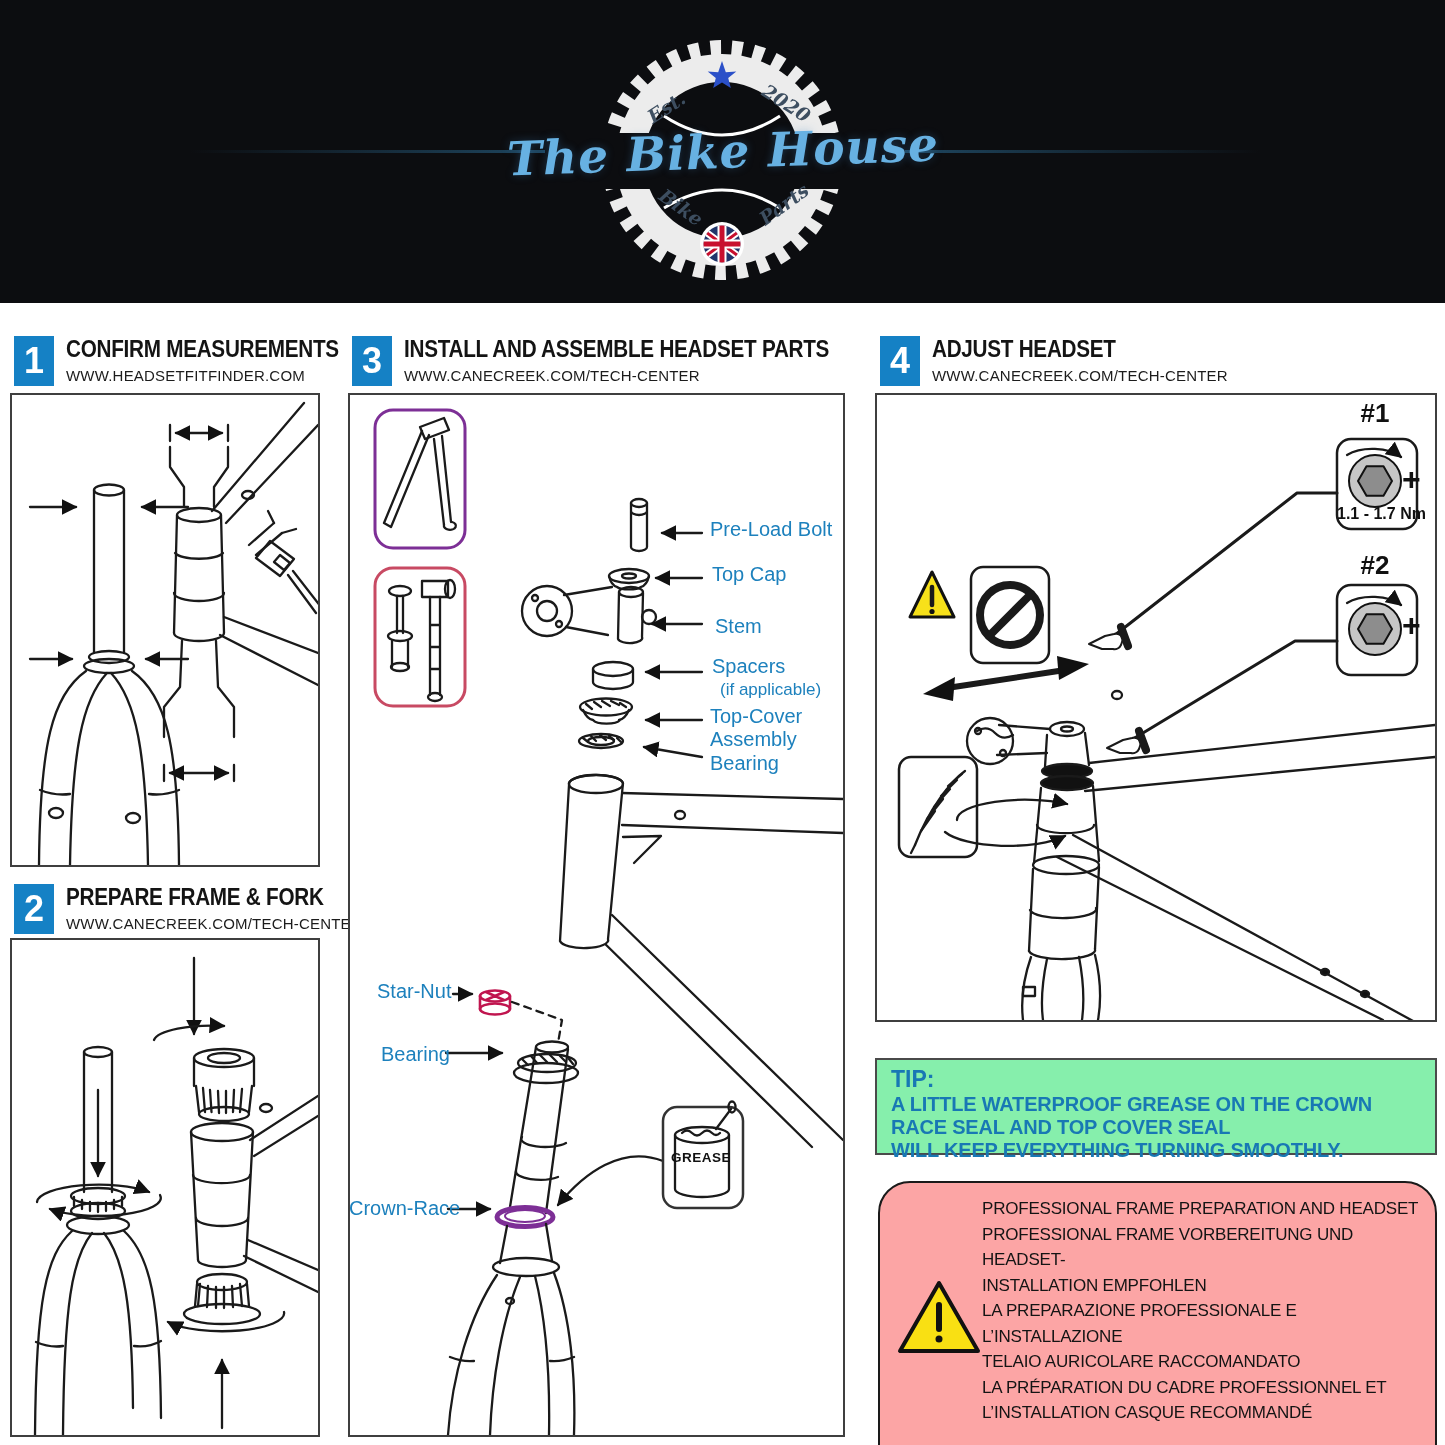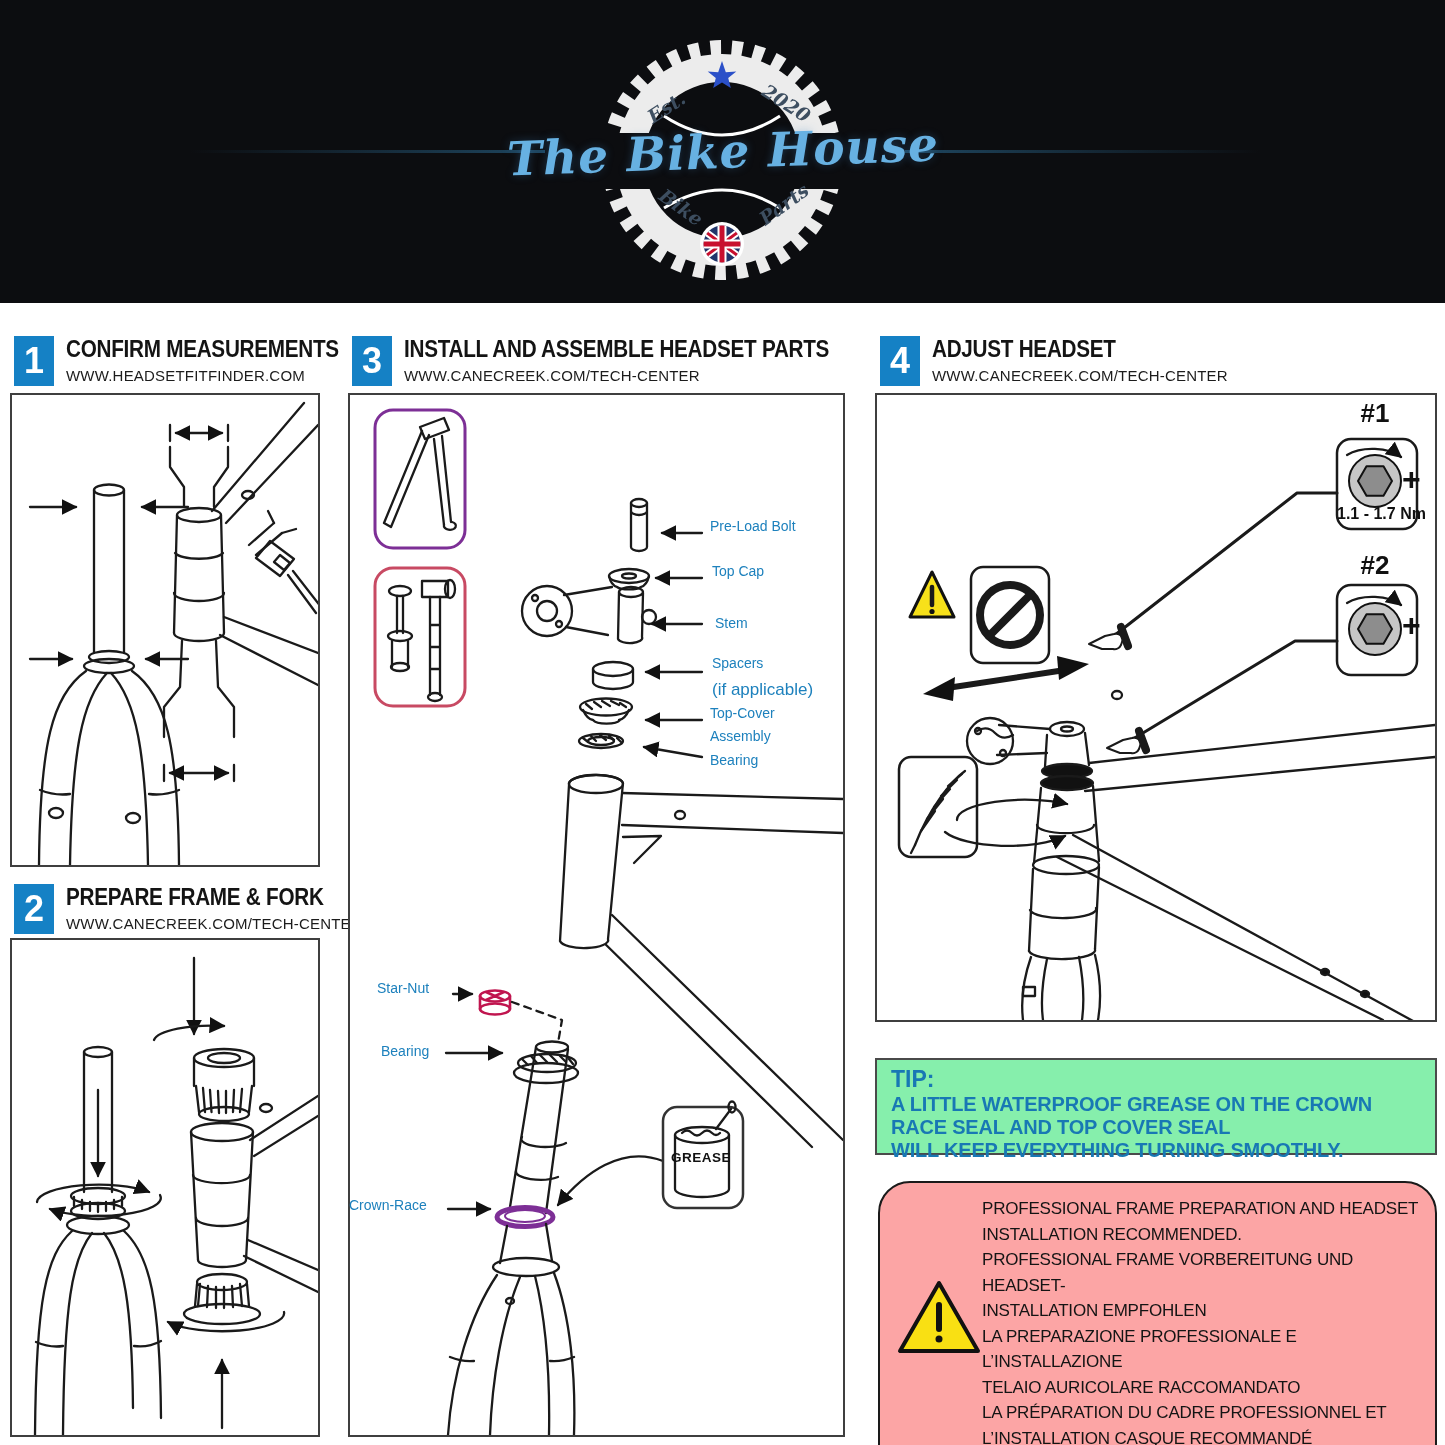--- a/index.html
+++ b/index.html
@@ -12,22 +12,22 @@
   .ringtext{font-family:"DejaVu Serif",serif;font-style:italic;font-weight:700;color:#3d4e60;font-size:19px;}
   
   .sec-head{position:absolute;display:flex;align-items:flex-start;gap:12px;}
   .badge{width:40px;height:50px;background:#1581c5;color:#fff;font-size:36px;font-weight:700;display:flex;align-items:center;justify-content:center;line-height:1;}
   .sec-titles .t{font-size:23px;font-weight:700;color:#141414;white-space:nowrap;transform:scaleX(.9);transform-origin:left top;letter-spacing:-.3px;}
   .sec-titles .u{font-size:15px;color:#1c1c1c;margin-top:4px;letter-spacing:.2px;white-space:nowrap;}
   
   .panel{position:absolute;border:2px solid #3f3f3f;background:#fff;}
   .panel svg{display:block;}
   
-  .plabel{position:absolute;color:#1d81bd;font-size:14px;white-space:nowrap;}
-  .plabel.small{font-size:17px;}
+  .plabel{position:absolute;color:#1d81bd;font-size:20px;white-space:nowrap;}
+  .plabel.small{font-size:17px;margin-left:8px;}
   .klabel{position:absolute;color:#111;font-weight:700;white-space:nowrap;}
   
   .tipbox{position:absolute;left:875px;top:1058px;width:562px;height:97px;border:2.5px solid #4a4a4a;background:#86efac;box-sizing:border-box;padding:6px 14px;}
   .tipbox .th{color:#1878b4;font-size:23px;font-weight:700;}
   .tipbox .tl{color:#1878b4;font-size:20px;font-weight:700;letter-spacing:-.2px;}
   
   .warnbox{position:absolute;left:878px;top:1181px;width:559px;height:304px;background:#fca5a5;border:2.2px solid #1a1a1a;border-radius:32px;box-sizing:border-box;}
   .warnbox .wtri{position:absolute;left:16px;top:94px;}
   .warn-text{position:absolute;left:102px;top:13px;width:445px;font-size:17px;color:#141414;line-height:25.5px;letter-spacing:-.2px;}
 </style>
@@ -450,21 +450,20 @@
   </div>
 
   <div class="warnbox">
     <svg class="wtri" width="86" height="80" viewBox="0 0 86 80">
       <polygon points="43,6 4,74 82,74" fill="#f9e013" stroke="#111" stroke-width="4" stroke-linejoin="round"></polygon>
       <line x1="43" y1="28" x2="43" y2="52" stroke="#111" stroke-width="6" stroke-linecap="round"></line>
       <circle cx="43" cy="62" r="3.5" fill="#111"></circle>
     </svg>
     <div class="warn-text">
       <div>PROFESSIONAL FRAME PREPARATION AND HEADSET</div>
-      <div>INSTALLATION RECOMMENDED.</div>
       <div>PROFESSIONAL FRAME VORBEREITUNG UND HEADSET-</div>
       <div>INSTALLATION EMPFOHLEN</div>
       <div>LA PREPARAZIONE PROFESSIONALE E L’INSTALLAZIONE</div>
       <div>TELAIO AURICOLARE RACCOMANDATO</div>
       <div>LA PRÉPARATION DU CADRE PROFESSIONNEL ET</div>
       <div>L’INSTALLATION CASQUE RECOMMANDÉ</div>
 
     </div>
   </div>
 

